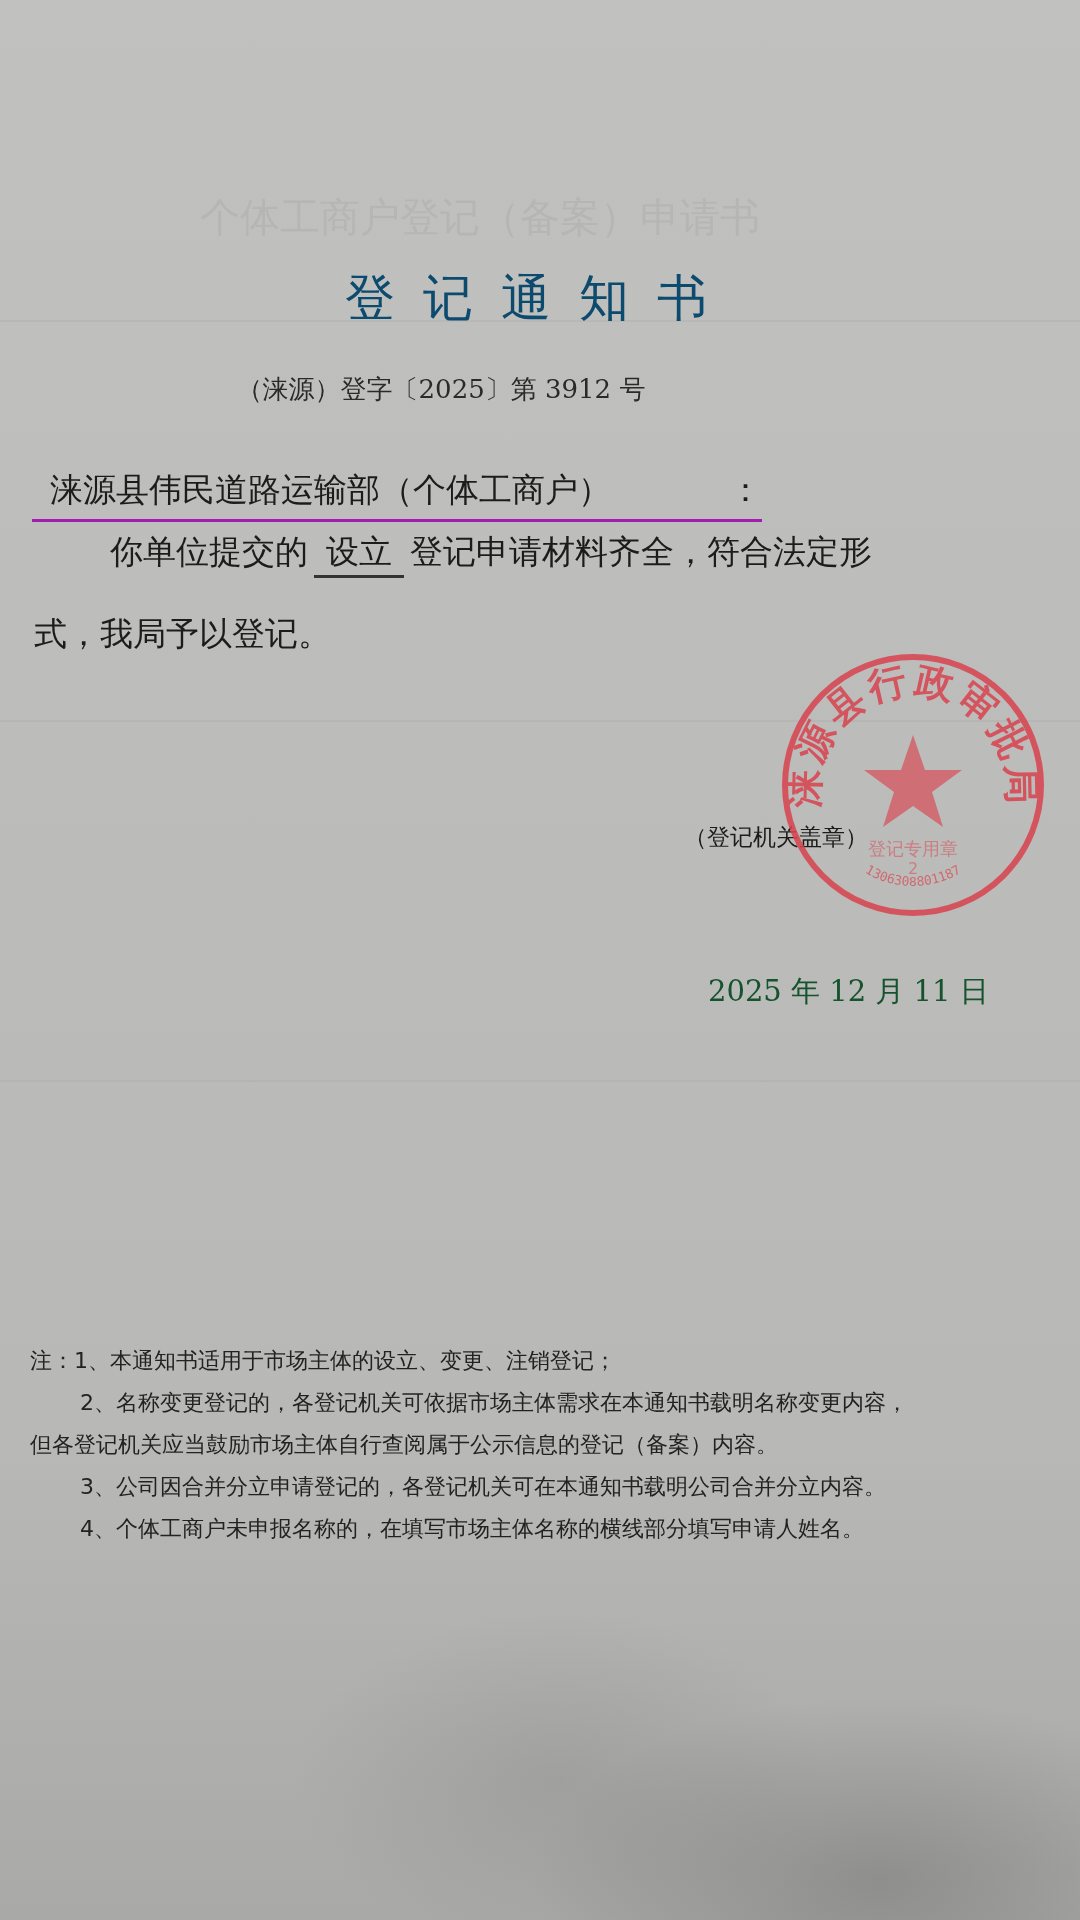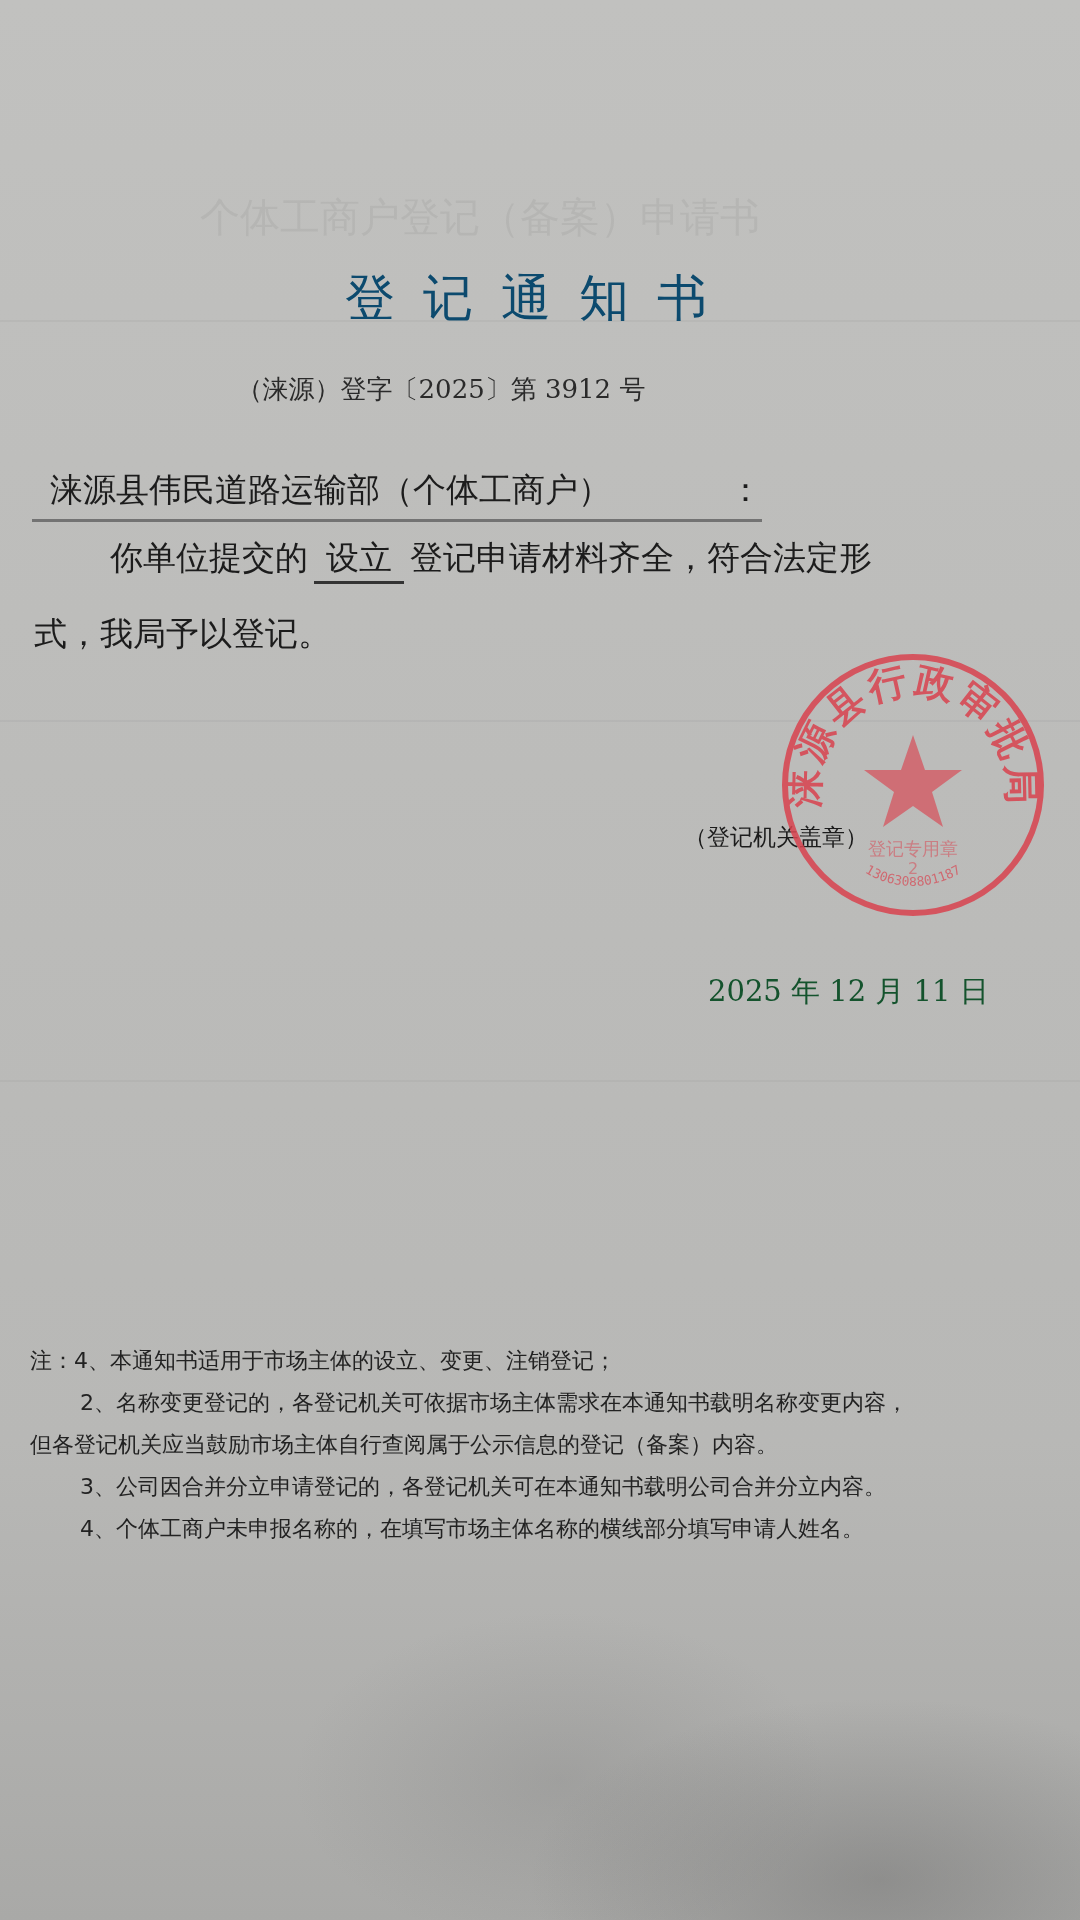--- a/index.html
+++ b/index.html
@@ -20,29 +20,29 @@
     position: absolute; left: 0; width: 1080px; top: 265px;
     text-align: center; font-size: 50px; letter-spacing: 28px;
     font-family: "DejaVu Sans", sans-serif; font-weight: normal; color: #0c4a6e;
   }
   .docnum {
     position: absolute; left: 0; width: 882px; top: 372px;
     text-align: center; font-size: 26px; color: #2a2a2a;
   }
   .addressee {
     position: absolute; left: 32px; width: 730px; top: 468px;
-    font-size: 33px; border-bottom: 3px solid #737373; padding: 0 0 6px 18px;
+    font-size: 33px; border-bottom: 3px solid #a21caf; padding: 0 0 6px 18px;
     box-sizing: border-box; display: flex; justify-content: space-between;
     font-family: Liberation Sans, sans-serif;
   }
   .body-line1 {
     position: absolute; left: 110px; top: 530px; font-size: 33px;
     font-family: "DejaVu Sans", sans-serif; white-space: nowrap;
   }
-  .fill { display: inline-block; border-bottom: 3px solid #333; padding: 0 12px; margin: 6px 6px; }
+  .fill { display: inline-block; border-bottom: 3px solid #333; padding: 0 12px; margin: 0 6px; }
   .body-line2 {
     position: absolute; left: 34px; top: 612px; font-size: 33px;
     font-family: Liberation Mono, monospace;
   }
   .seal-note {
     position: absolute; left: 684px; top: 822px; font-size: 23px;
     font-family: "DejaVu Sans", sans-serif; z-index: 2;
   }
   .date {
     position: absolute; left: 708px; top: 972px; font-size: 29px; color: #14532d;
@@ -90,18 +90,18 @@
   <text x="135" y="205" text-anchor="middle" font-family="DejaVu Sans, sans-serif" font-size="18" fill="#d9434f" opacity="0.6">登记专用章</text>
   <text x="135" y="224" text-anchor="middle" font-family="DejaVu Sans, sans-serif" font-size="16" fill="#d9434f" opacity="0.6">2</text>
   <text font-family="DejaVu Sans Mono, monospace" font-size="13" fill="#d9434f" opacity="0.8">
     <textPath href="#codeArc" startOffset="50%" text-anchor="middle">1306308801187</textPath>
   </text>
 </svg>
 
 <div class="date">2025 年 12 月 11 日</div>
 
 <div class="notes">
-  <div><span>注：</span><span>4、本通知书适用于市场主体的设立、变更、注销登记；</span></div>
+  <div><span>注：</span><span>1、本通知书适用于市场主体的设立、变更、注销登记；</span></div>
   <div class="indent">2、名称变更登记的，各登记机关可依据市场主体需求在本通知书载明名称变更内容，</div>
   <div>但各登记机关应当鼓励市场主体自行查阅属于公示信息的登记（备案）内容。</div>
   <div class="indent">3、公司因合并分立申请登记的，各登记机关可在本通知书载明公司合并分立内容。</div>
   <div class="indent">4、个体工商户未申报名称的，在填写市场主体名称的横线部分填写申请人姓名。</div>
 </div>
 
 </body></html>

